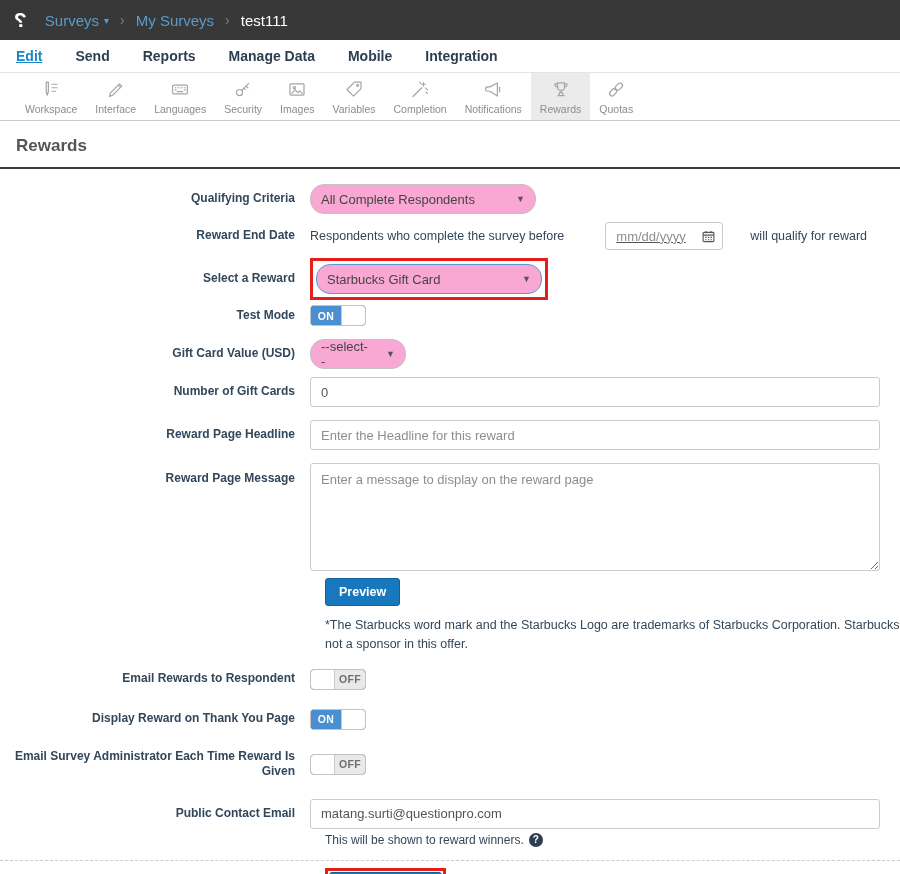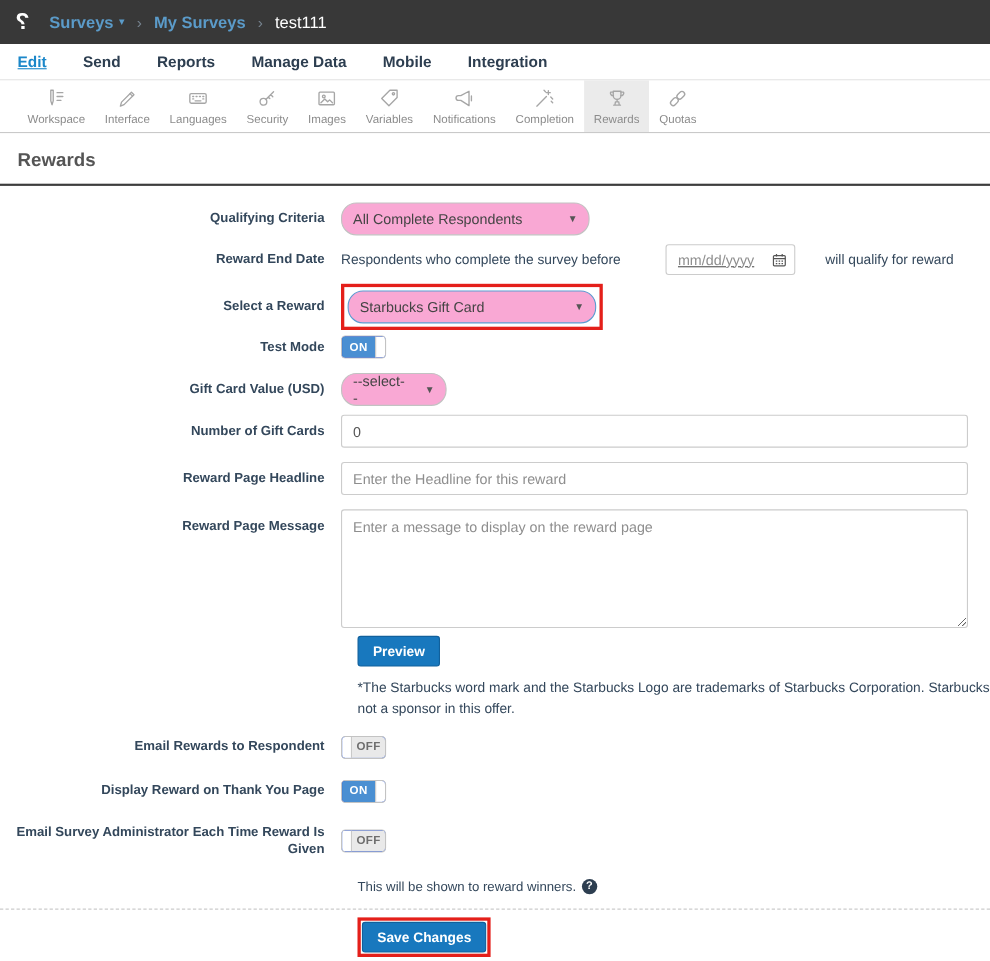--- a/index.html
+++ b/index.html
@@ -5,21 +5,21 @@
   * { box-sizing: border-box; }
   html,body { margin:0; padding:0; }
   body {
     width:900px; height:874px; overflow:hidden; position:relative;
     background:#fff; font-family:"Liberation Sans", sans-serif; color:#33475b;
   }
 
   
   .topbar { height:40px; background:#383838; display:flex; align-items:center; padding:0 14px; }
   .logo { color:#fff; font-size:21px; font-weight:bold; transform:scaleX(-1); display:inline-block; margin-right:18px; cursor:pointer; }
-  .crumb { font-size:15px; color:#5b9bc9; cursor:pointer;font-weight:bold; }
+  .crumb { font-size:15px; color:#5b9bc9; cursor:pointer; }
   .crumb-caret { font-size:10px; color:#5b9bc9; margin-left:5px; }
   .crumb-sep { color:#76838f; margin:0 11px; font-size:14px; }
   .crumb-current { font-size:15px; color:#fff; }
 
   
   .tabs { display:flex; align-items:center; height:33px; padding:0 16px; border-bottom:1px solid #e4e4e4; }
   .tab { margin-right:33px; font-size:14px; font-weight:bold; color:#2d3e50; cursor:pointer; }
   .tab.active { color:#1b87c9; text-decoration:underline; }
 
   
@@ -52,21 +52,21 @@
   .sel-blue { border:1px solid #5b9bd1; }
 
   .red-box { border:3px solid #e41f1a; padding:3px; display:inline-block; }
   .red-box-tight { border:3px solid #e41f1a; padding:1px; display:inline-block; }
 
   .datewrap { position:relative; display:inline-block; }
   .date { width:118px; height:28px; padding-right:26px;text-decoration:underline; }
   .cal { position:absolute; right:8px; top:7.5px; width:13px; height:13px; stroke:#555; fill:none; stroke-width:1.2; cursor:pointer; }
   .inline-note { font-size:12.5px; color:#33475b; }
 
-  .toggle { width:41px; height:21px; border:1px solid #c3c3c3; border-radius:4px; display:flex; overflow:hidden; cursor:pointer; background:#1d4ed8; }
+  .toggle { width:56px; height:21px; border:1px solid #c3c3c3; border-radius:4px; display:flex; overflow:hidden; cursor:pointer; background:#1d4ed8; }
   .toggle .lbl { width:30px; display:flex; align-items:center; justify-content:center; font-size:10.5px; font-weight:bold; letter-spacing:.3px; }
   .toggle .pad { flex:1; }
   .toggle.state-ON .lbl { background:#4a8fd2; color:#fff; order:1; border-radius:2px 0 0 2px; }
   .toggle.state-ON .pad { background:#fff; border-left:1px solid #c9c9c9; order:2; }
   .toggle.state-OFF .lbl { background:#e9e9e9; color:#6e6e6e; order:2; }
   .toggle.state-OFF .pad { background:#fff; border-right:1px solid #c9c9c9; order:1; }
 
   textarea.msg { width:570px; height:108px; border:1px solid #ccc; border-radius:3px; padding:8px 10px; font-size:13px; color:#555; font-family:inherit; resize:both; }
   textarea.msg::placeholder { color:#8e8e8e; }
 
@@ -146,30 +146,30 @@
   </div>
   <div class="tool">
     <svg viewBox="0 0 24 24">
         <path d="M12.5 3.5H20v7.5l-8.5 8.5L4 12l8.5-8.5z"></path>
         <circle cx="16.2" cy="7.2" r="1.2"></circle>
       </svg>
     <span class="tl">Variables</span>
   </div>
   <div class="tool">
     <svg viewBox="0 0 24 24">
+        <path d="M4 20L14 10M16 4v4M14 6h4M18.5 10.5l2 2M11.5 3.5l1.5 1.5M19 15l1.5 1.5"></path>
+      </svg>
+    <span class="tl">Completion</span>
+  </div>
+  <div class="tool">
+    <svg viewBox="0 0 24 24">
         <path d="M17 4.5v15L8.5 14H6a2.5 2.5 0 0 1 0-5h2.5L17 4.5z"></path>
         <path d="M19.5 9.5v5"></path>
       </svg>
     <span class="tl">Notifications</span>
-  </div>
-  <div class="tool">
-    <svg viewBox="0 0 24 24">
-        <path d="M4 20L14 10M16 4v4M14 6h4M18.5 10.5l2 2M11.5 3.5l1.5 1.5M19 15l1.5 1.5"></path>
-      </svg>
-    <span class="tl">Completion</span>
   </div>
   <div class="tool active">
     <svg viewBox="0 0 24 24">
         <path d="M8 4.5h8v4.5a4 4 0 0 1-8 0V4.5z"></path>
         <path d="M8 5.5H5.2a2.8 2.8 0 0 0 3 3.6M16 5.5h2.8a2.8 2.8 0 0 1-3 3.6"></path>
         <path d="M12 13v2.5M10.3 15.5h3.4l.6 3.5H9.7l.6-3.5zM8.5 19h7"></path>
       </svg>
     <span class="tl">Rewards</span>
   </div>
   <div class="tool">
@@ -295,20 +295,26 @@
   <div class="row toggle-row">
     <div class="lab">Email Survey Administrator Each Time Reward Is Given</div>
     <div class="ctl">
       <div class="toggle state-OFF">
         <span class="lbl">OFF</span>
         <span class="pad"></span>
       </div>
     </div>
   </div>
 
+  <div class="row" style="margin-bottom:0;">
+    <div class="lab">Public Contact Email</div>
+    <div class="ctl">
+      <input class="txt wide" value="matang.surti@questionpro.com" style="">
+    </div>
+  </div>
 
   <div class="help">
     <span>This will be shown to reward winners.</span>
     <span class="qmark">?</span>
   </div>
 
   <hr class="dashed">
 
   <div class="indent">
     <span class="red-box-tight">

